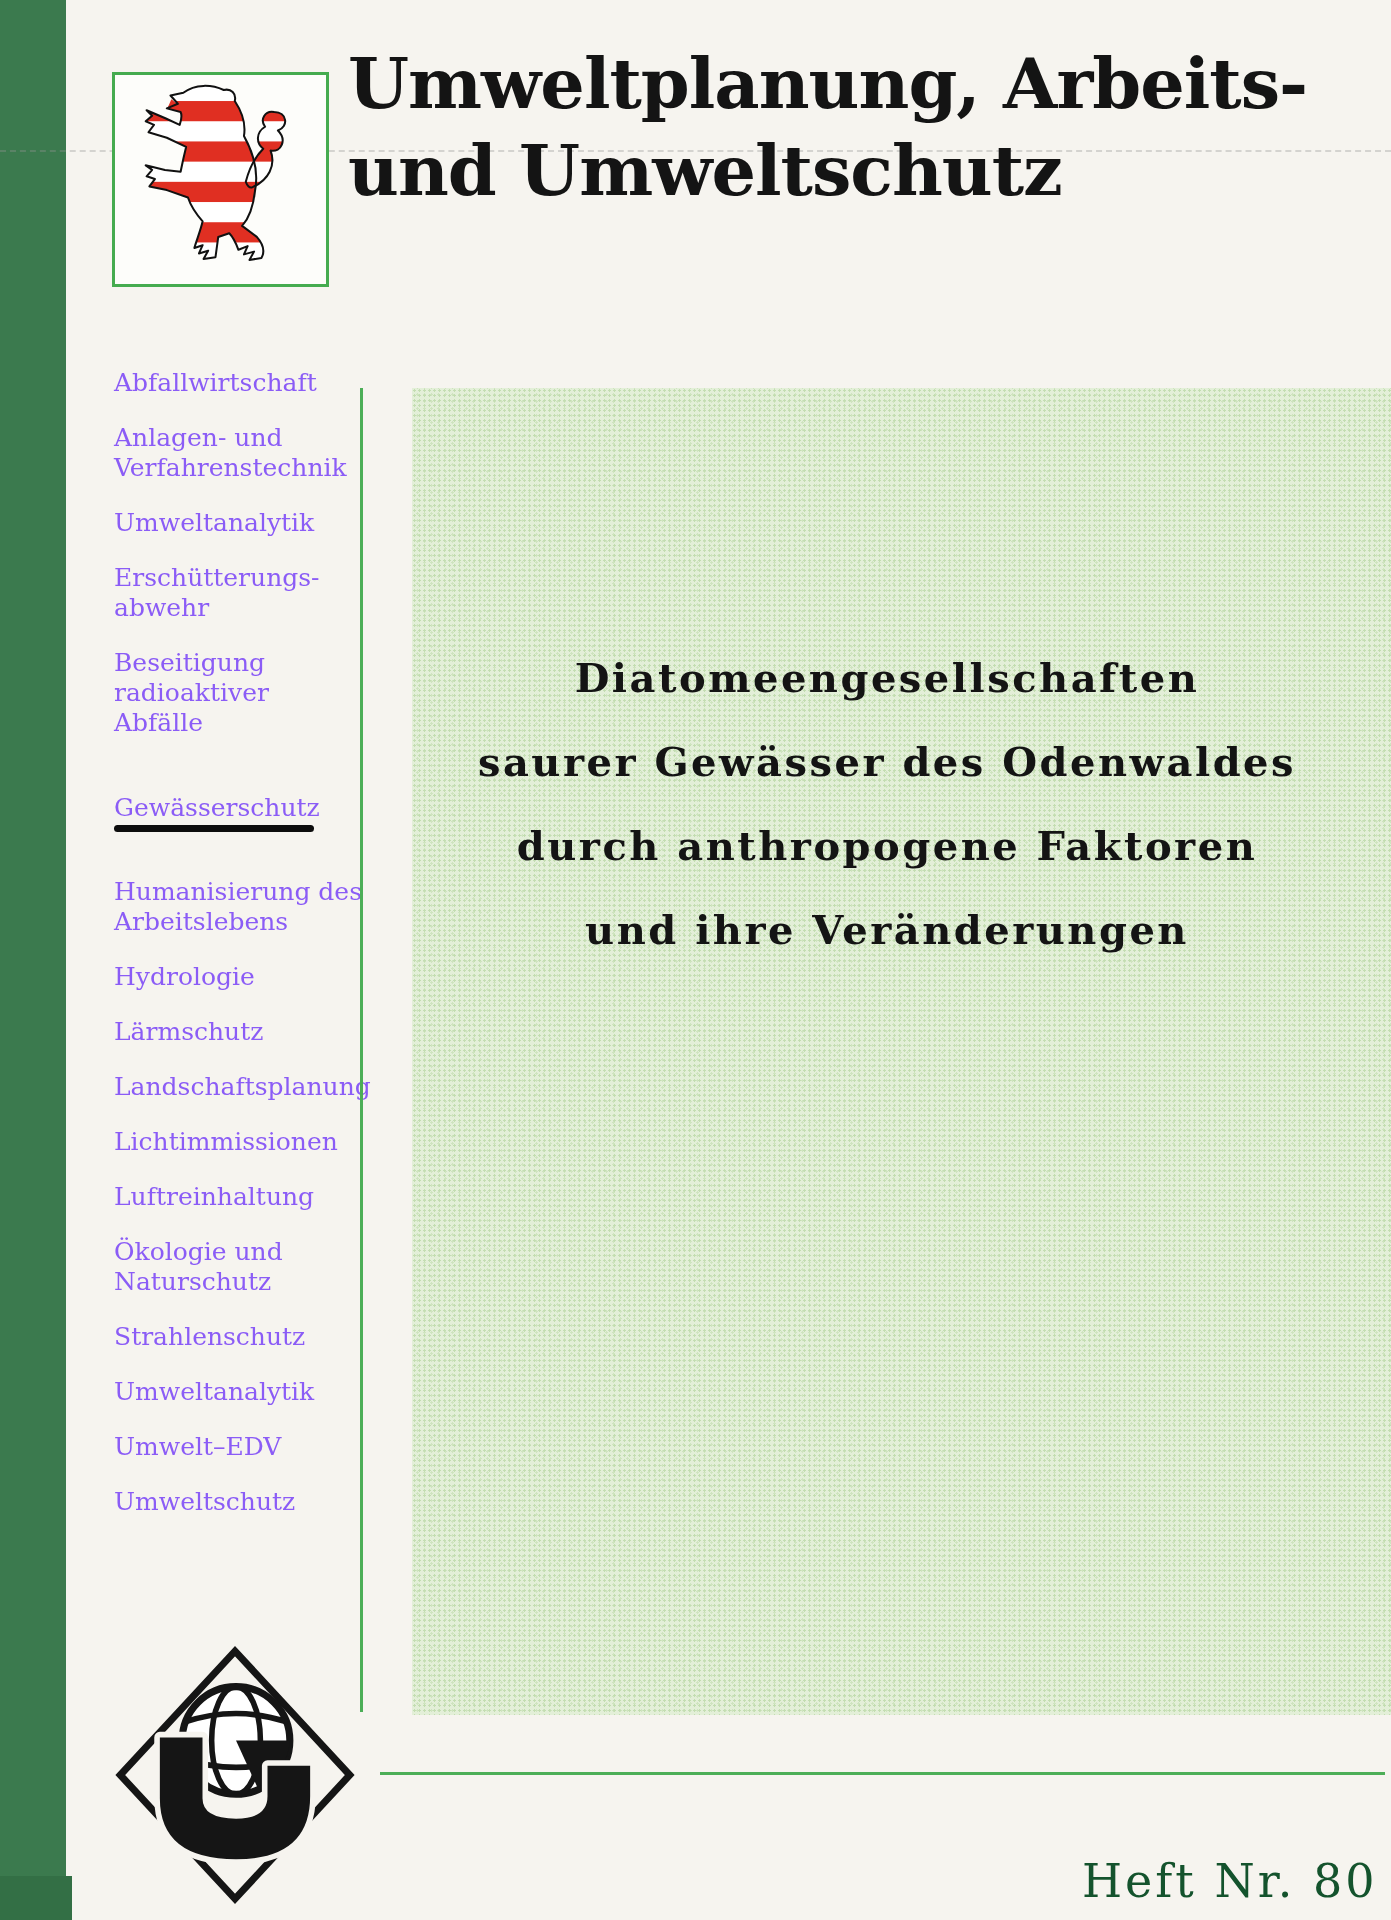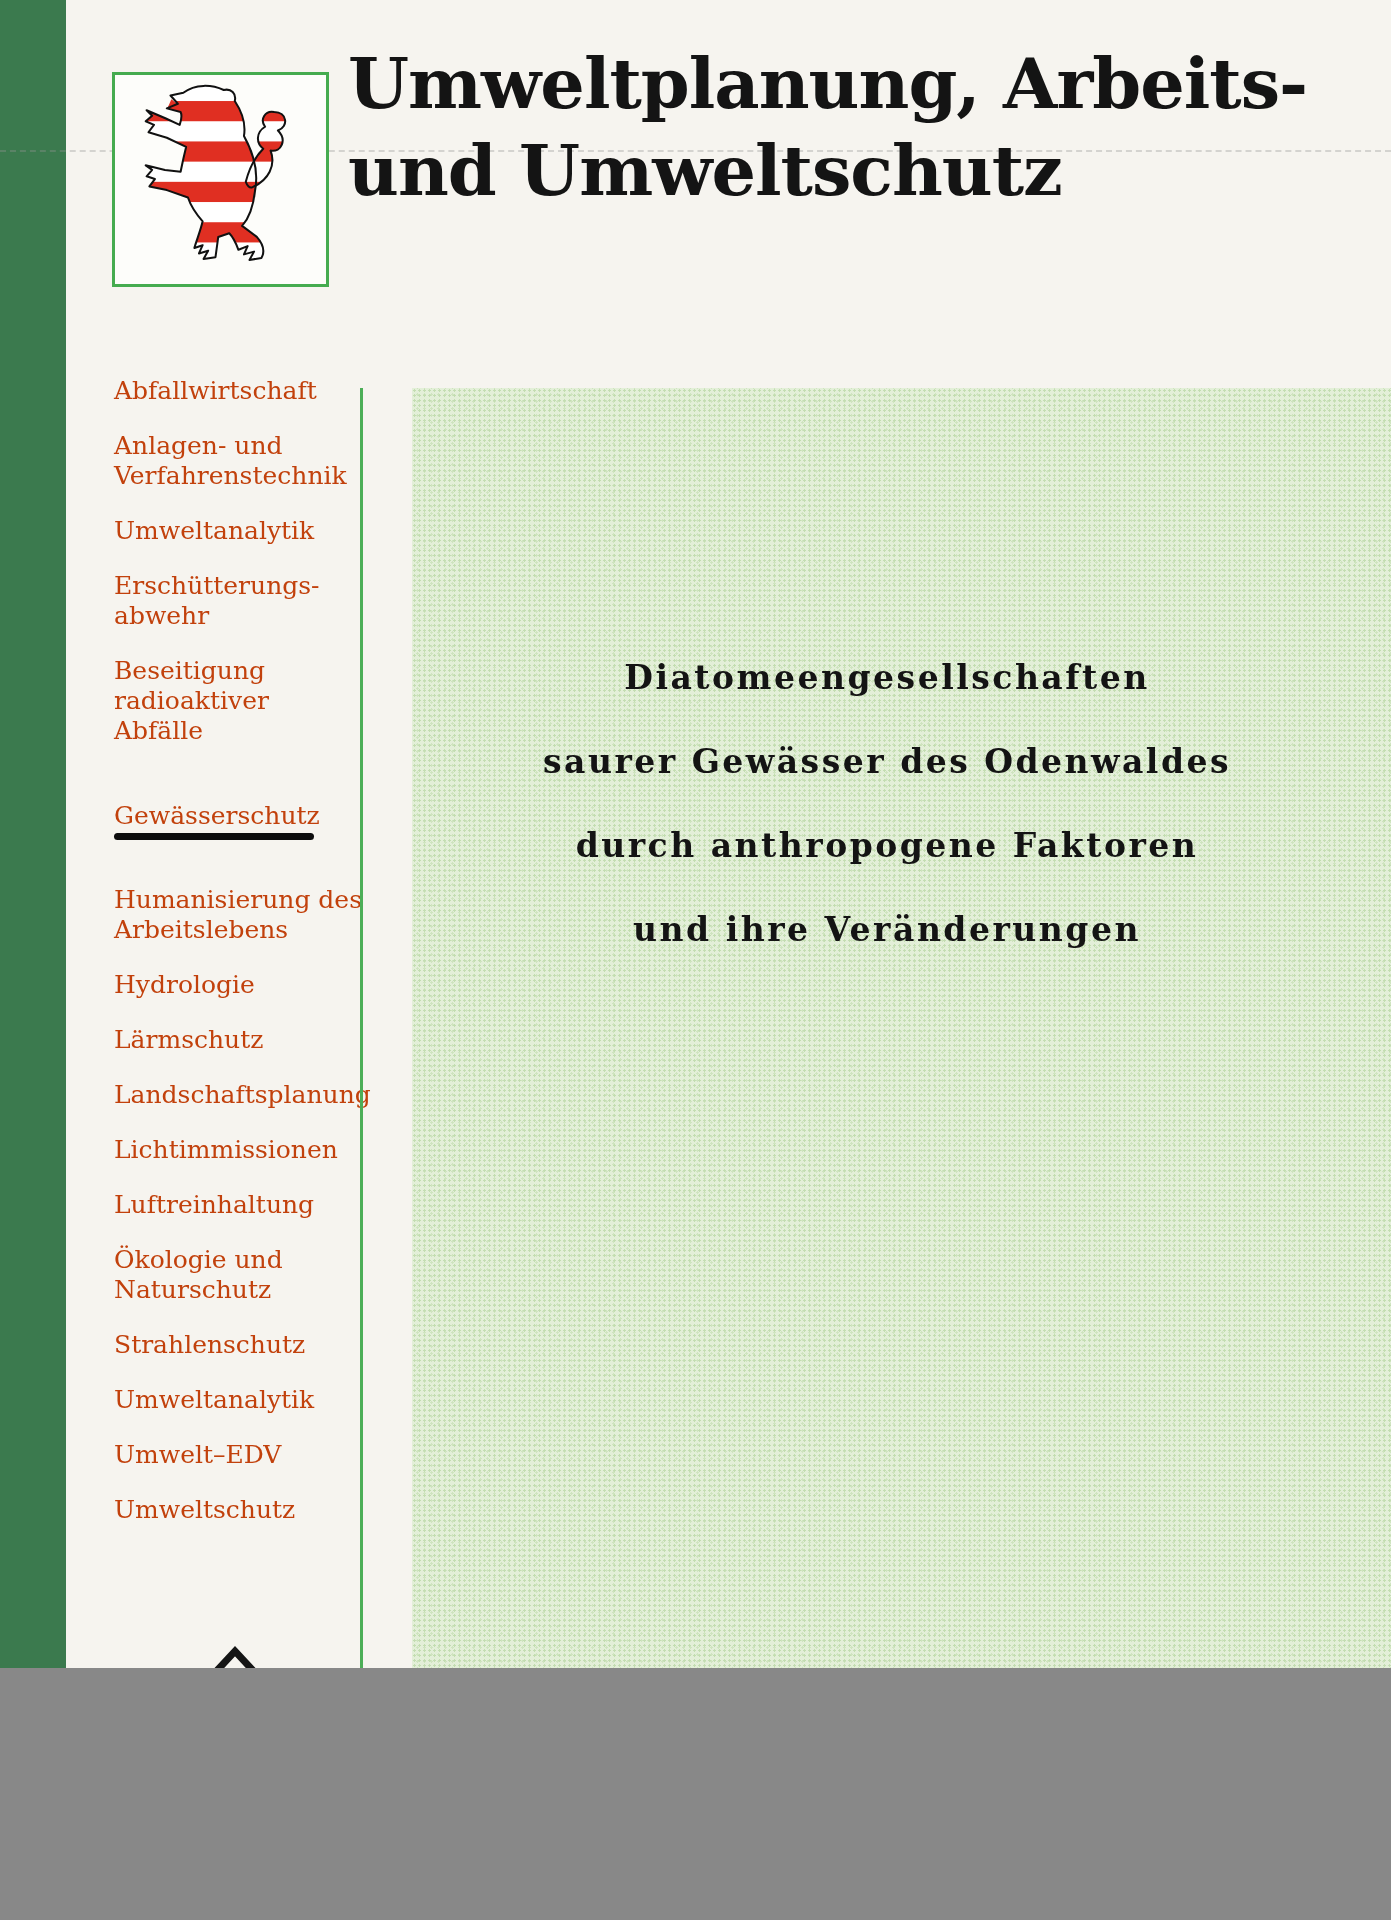--- a/index.html
+++ b/index.html
@@ -1,18 +1,18 @@
 <!DOCTYPE html>
 <html><head>
 <meta charset="utf-8">
 <style>
   * { margin:0; padding:0; box-sizing:border-box; }
   body { background:#888; font-family:"DejaVu Serif", serif; }
   .page {
-    position:relative; width:1391px; height:1668px;
+    position:relative; width:1391px; height:1920px;
     background:#f6f4ef; overflow:hidden; margin:0 auto;
   }
   .spine { position:absolute; left:0; top:0; width:66px; height:1920px; background:#3b7a4e; }
   .spine-bottom-patch { position:absolute; left:0; top:1876px; width:72px; height:44px; background:#336f45; }
   .scan-line { position:absolute; left:0; top:150px; width:1391px; border-top:2px dashed rgba(150,150,150,0.35); }
 
   .logo-frame {
     position:absolute; left:112px; top:72px; width:217px; height:215px;
     border:3px solid #45ab4f; background:#fdfdfa;
     display:flex; align-items:center; justify-content:center;
@@ -25,23 +25,23 @@
     font-size:70px; line-height:87px; color:#141414; letter-spacing:-1px;
     white-space:nowrap;
   }
   .masthead-subtitle {
     position:absolute; left:349px; top:264px;
     font-family:"DejaVu Serif", serif; font-size:34px;
     color:#46ac50; letter-spacing:0.5px; white-space:nowrap;
   }
 
   .sidebar {
-    position:absolute; left:114px; top:376px; width:250px;
+    position:absolute; left:114px; top:368px; width:250px;
     font-family:"DejaVu Serif", serif; font-size:25px; line-height:30px;
-    color:#c2410c;
+    color:#8b5cf6;
   }
   .sb-item { margin-bottom:25px; white-space:pre-line; }
   .sb-item.has-underline { margin-bottom:15px; }
   .thick-underline {
     height:7px; width:200px; background:#0d0d0d; border-radius:4px; margin-top:2px;
   }
 
   .divider-vertical {
     position:absolute; left:360px; top:388px; width:3px; height:1324px; background:#4cae57;
   }
@@ -57,21 +57,21 @@
   }
 
   .author {
     position:absolute; left:478px; top:488px;
     font-family:"Liberation Mono", monospace; font-size:29px;
     letter-spacing:4px; color:#1c1c1c; white-space:nowrap;
   }
 
   .main-title {
     position:absolute; left:412px; top:636px; width:950px; text-align:center;
-    font-family:"DejaVu Serif", serif; font-weight:bold; font-size:33px;
+    font-family:"DejaVu Serif", serif; font-weight:bold; font-size:40px;
     color:#141414; letter-spacing:2.5px;
   }
   .mt-line { line-height:84px; white-space:nowrap; }
 
   .divider-horizontal {
     position:absolute; left:380px; top:1772px; width:1005px; height:3px; background:#4cae57;
   }
 
   .bottom-emblem { position:absolute; left:110px; top:1644px; width:250px; height:262px; }
   .bottom-emblem svg { width:250px; height:262px; }

